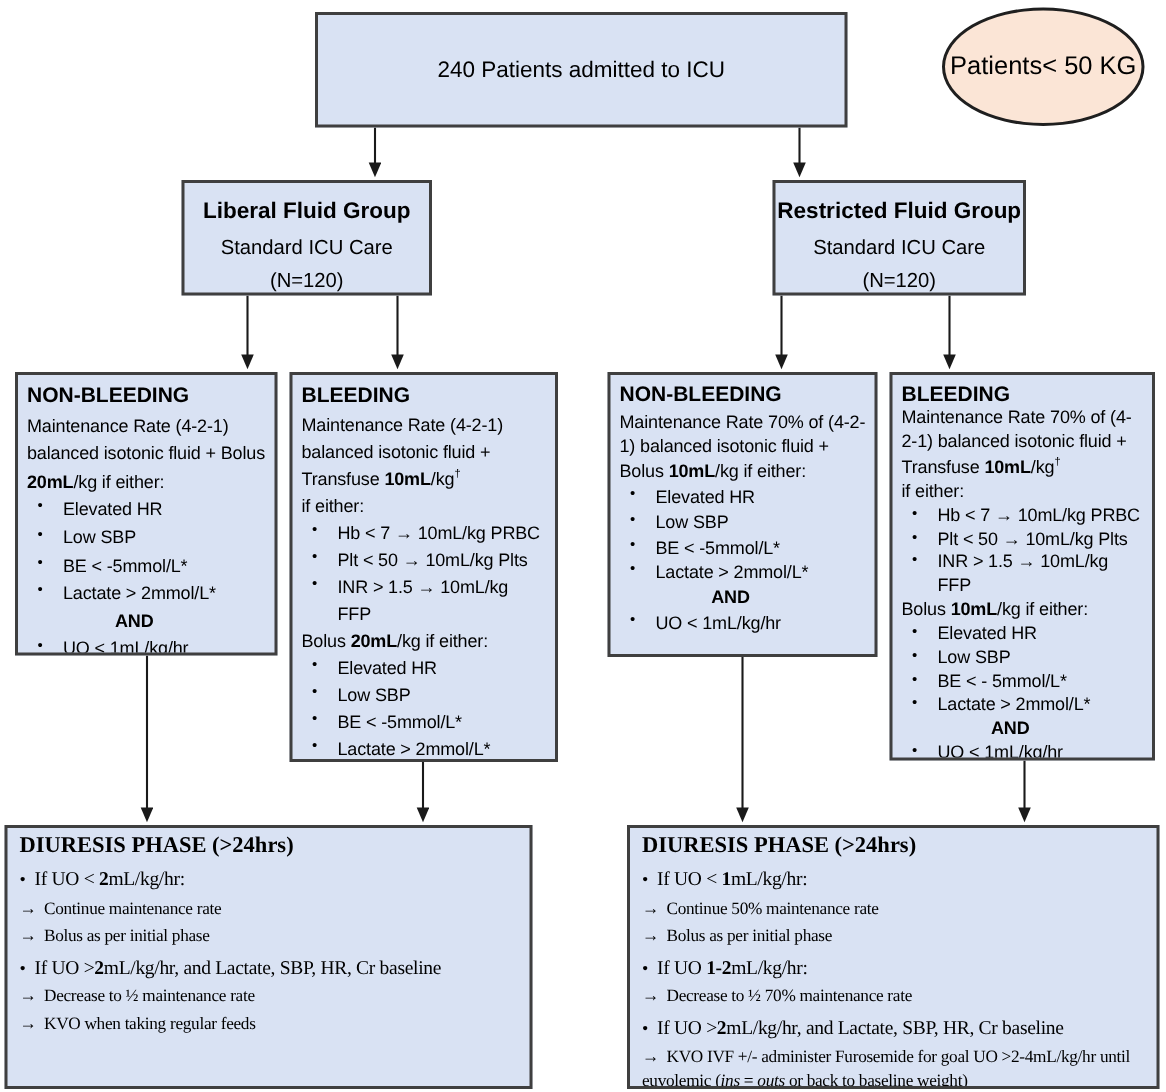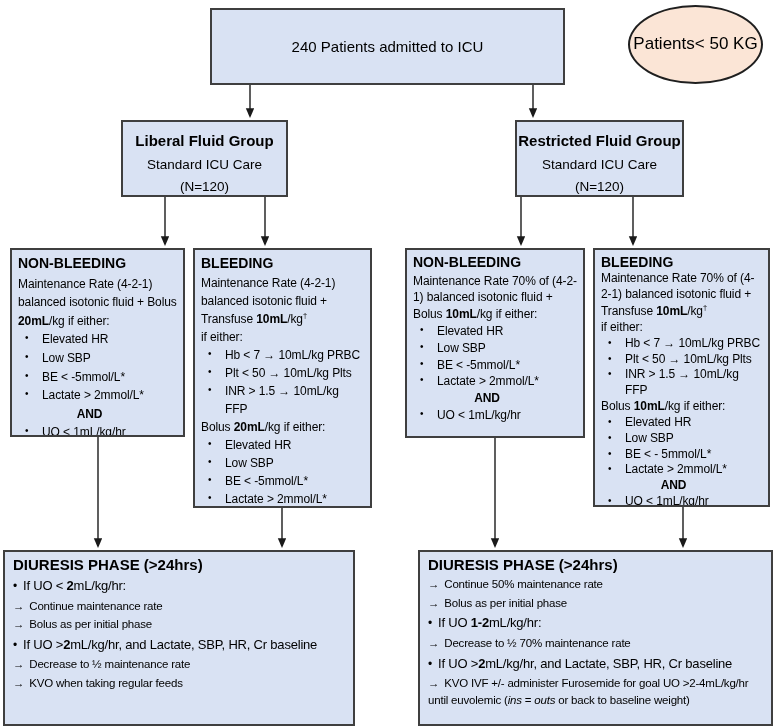--- a/index.html
+++ b/index.html
@@ -27,21 +27,21 @@
   .group{ text-align:center;padding-top:7px;font-size:13.5px;line-height:1.65;}
   .group .g-title{font-weight:700;font-size:15px;}
   .detail{padding:3px 6px;font-size:12px;letter-spacing:-0.1px;}
   .detail .ln-h{font-weight:700;font-size:14px;letter-spacing:0;}
   .ln-li{display:flex;}
   .m-li{flex:none;width:24px;padding-left:7px;box-sizing:border-box;font-size:10px;}
   .ln-and{font-weight:700;text-align:center;padding-right:16px;}
   .b{font-weight:700;}
   .i{font-style:italic;}
   .sup{vertical-align:super;font-size:0.62em;}
-  .d-box{padding:4px 8px;font-size:13px;}
+  .d-box{padding:4px 8px;font-size:13px;font-family:Liberation Serif, serif;}
   .d-box .ln{margin-bottom:2px;}
   .d-box .ln-h{font-weight:700;font-size:15px;margin-bottom:3px;}
   .ln-big{font-size:13px;letter-spacing:-0.2px;line-height:1.5;}
   .m-big{margin-right:6px;font-size:12px;}
   .ln-arr{font-size:11.5px;letter-spacing:-0.2px;line-height:1.45;}
   .m-arr{font-weight:700;margin-right:5px;}
 </style>
 </head>
 <body>
 
@@ -220,20 +220,21 @@
       <div class="ln ln-big"><span class="marker m-big">•</span><span><span>If UO &lt; </span><span class="b">2</span><span>mL/kg/hr:</span></span></div>
       <div class="ln ln-arr"><span class="marker m-arr">→</span><span><span>Continue maintenance rate</span></span></div>
       <div class="ln ln-arr"><span class="marker m-arr">→</span><span><span>Bolus as per initial phase</span></span></div>
       <div class="ln ln-big"><span class="marker m-big">•</span><span><span>If UO &gt;</span><span class="b">2</span><span>mL/kg/hr, and Lactate, SBP, HR, Cr baseline</span></span></div>
       <div class="ln ln-arr"><span class="marker m-arr">→</span><span><span>Decrease to ½ maintenance rate</span></span></div>
       <div class="ln ln-arr"><span class="marker m-arr">→</span><span><span>KVO when taking regular feeds</span></span></div>
     </div>
 
   <div class="box d-box" style="left:418px;top:550px;width:355px;height:176px;">
       <div class="ln ln-h"><span><span>DIURESIS PHASE (&gt;24hrs)</span></span></div>
+      <div class="ln ln-big"><span class="marker m-big">•</span><span><span>If UO &lt; </span><span class="b">1</span><span>mL/kg/hr:</span></span></div>
       <div class="ln ln-arr"><span class="marker m-arr">→</span><span><span>Continue 50% maintenance rate</span></span></div>
       <div class="ln ln-arr"><span class="marker m-arr">→</span><span><span>Bolus as per initial phase</span></span></div>
       <div class="ln ln-big"><span class="marker m-big">•</span><span><span>If UO </span><span class="b">1-2</span><span>mL/kg/hr:</span></span></div>
       <div class="ln ln-arr"><span class="marker m-arr">→</span><span><span>Decrease to ½ 70% maintenance rate</span></span></div>
       <div class="ln ln-big"><span class="marker m-big">•</span><span><span>If UO &gt;</span><span class="b">2</span><span>mL/kg/hr, and Lactate, SBP, HR, Cr baseline</span></span></div>
       <div class="ln ln-arr"><span class="marker m-arr">→</span><span><span>KVO IVF +/- administer Furosemide for goal UO &gt;2-4mL/kg/hr until euvolemic (</span><span class="i">ins</span><span> = </span><span class="i">outs</span><span> or back to baseline weight)</span></span></div>
     </div>
 
 </div>
 

